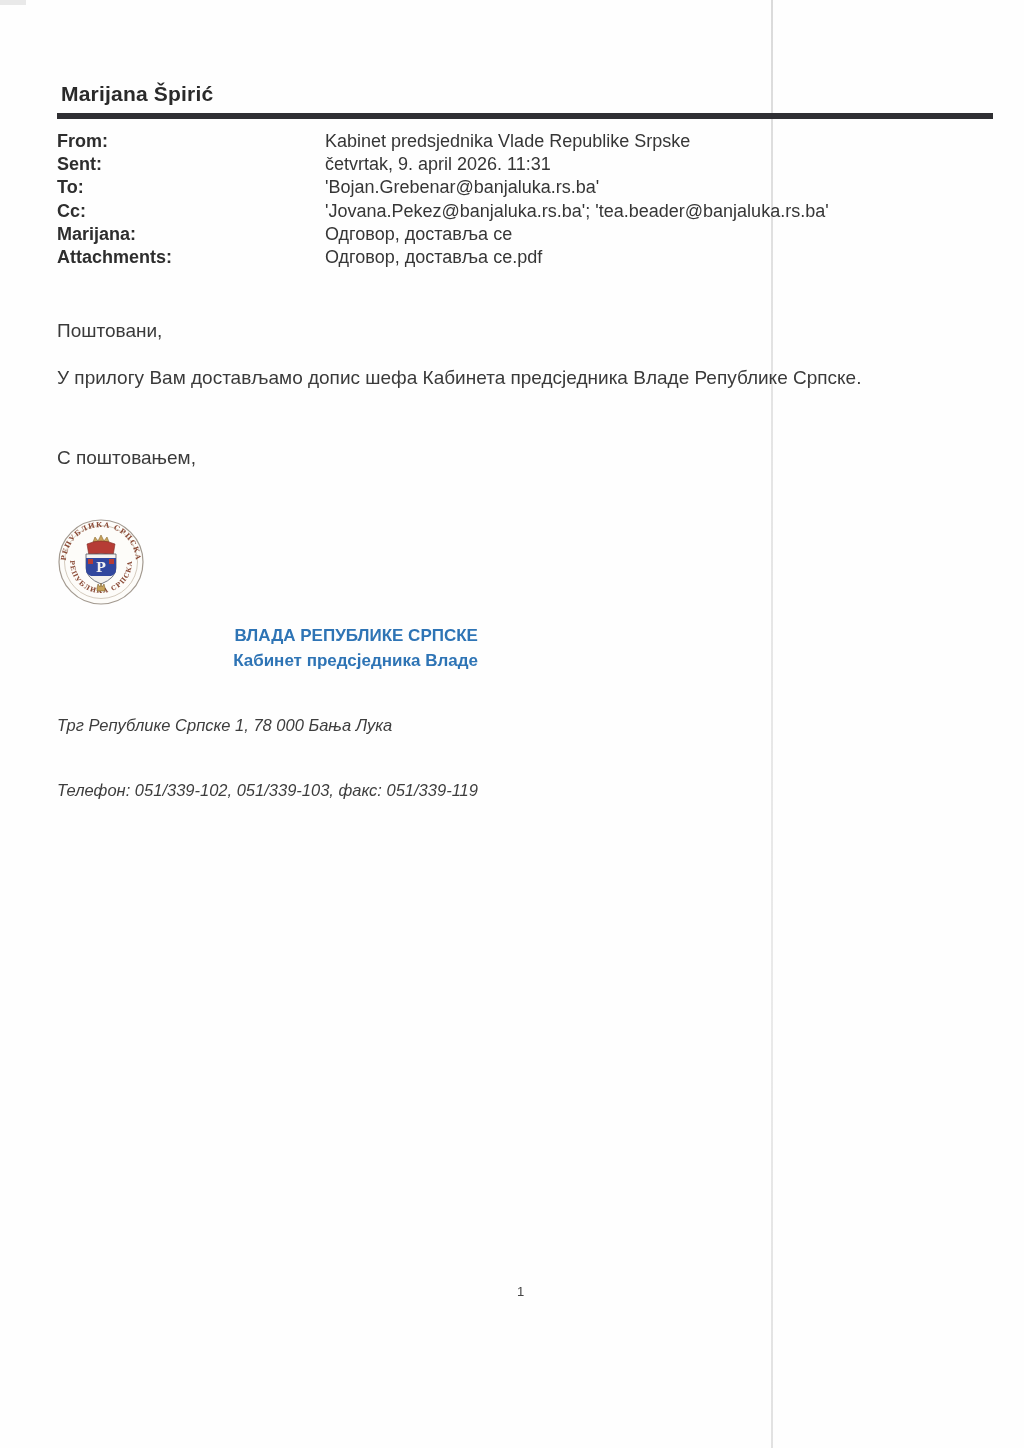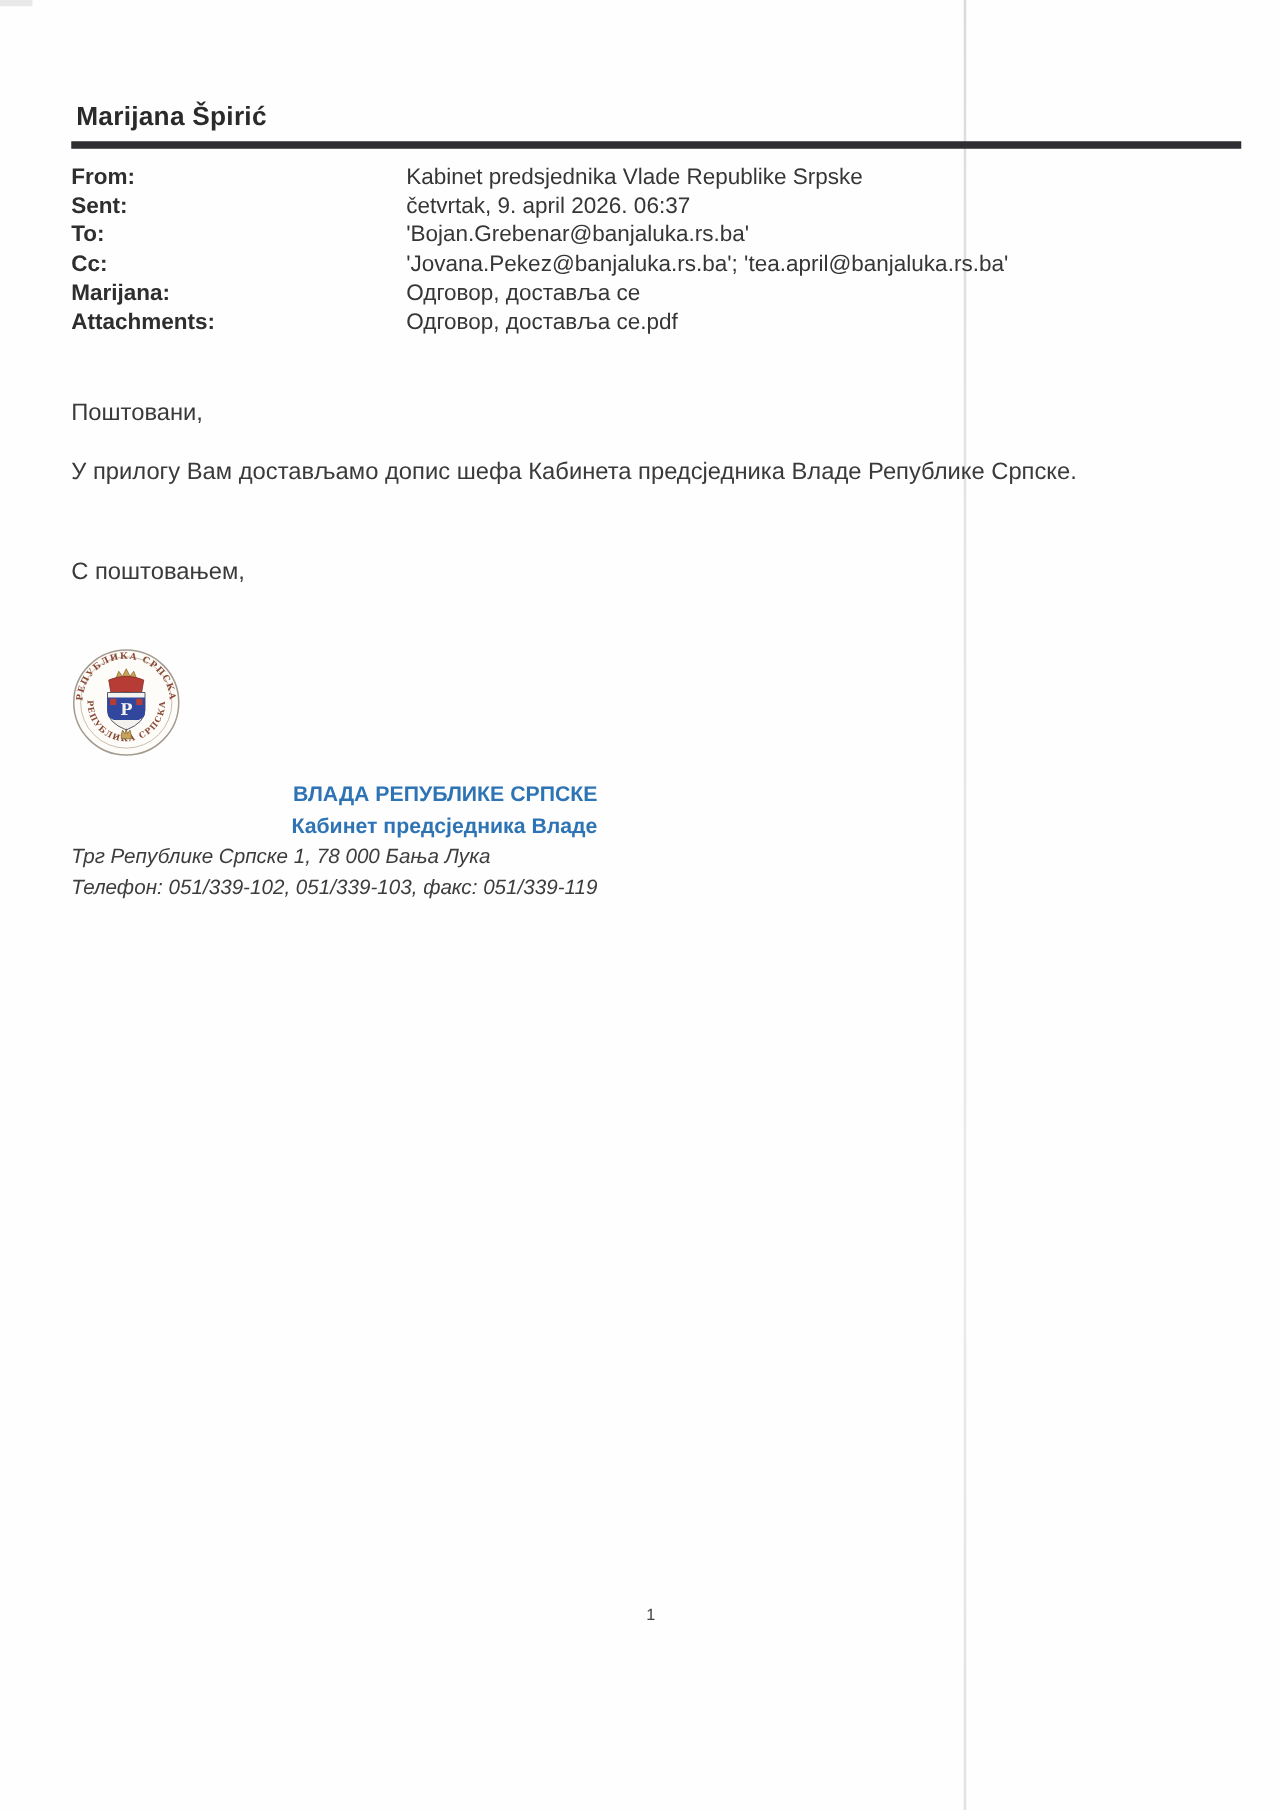--- a/index.html
+++ b/index.html
@@ -99,20 +99,21 @@
   }
   .sig-org {
     font-size: 17px;
     font-weight: bold;
     text-align: right;
   }
   .sig-addr {
     font-size: 16.5px;
     font-style: italic;
     color: #3d3d3d;
+    margin-top: 40px;
   }
   
   .page-number {
     position: absolute;
     left: 517px;
     top: 1284px;
     font-size: 13px;
     color: #444444;
   }
 </style>
@@ -124,25 +125,25 @@
   <div class="scan-corner-mark"></div>
   <div class="scan-vline"></div>
 
   <div class="sender-name">Marijana Špirić</div>
   <div class="header-rule"></div>
 
   <div class="fields">
     <div class="field-label">From:</div>
     <div class="field-value">Kabinet predsjednika Vlade Republike Srpske</div>
     <div class="field-label">Sent:</div>
-    <div class="field-value">četvrtak, 9. april 2026. 06:37</div>
+    <div class="field-value">četvrtak, 9. april 2026. 11:31</div>
     <div class="field-label">To:</div>
     <div class="field-value">'Bojan.Grebenar@banjaluka.rs.ba'</div>
     <div class="field-label">Cc:</div>
-    <div class="field-value">'Jovana.Pekez@banjaluka.rs.ba'; 'tea.april@banjaluka.rs.ba'</div>
+    <div class="field-value">'Jovana.Pekez@banjaluka.rs.ba'; 'tea.beader@banjaluka.rs.ba'</div>
     <div class="field-label">Marijana:</div>
     <div class="field-value">Одговор, доставља се</div>
     <div class="field-label">Attachments:</div>
     <div class="field-value">Одговор, доставља се.pdf</div>
   </div>
 
   <div class="body-text greeting">Поштовани,</div>
   <div class="body-text paragraph">У прилогу Вам достављамо допис шефа Кабинета предсједника Владе Републике Српске.</div>
   <div class="body-text closing">С поштовањем,</div>
 

